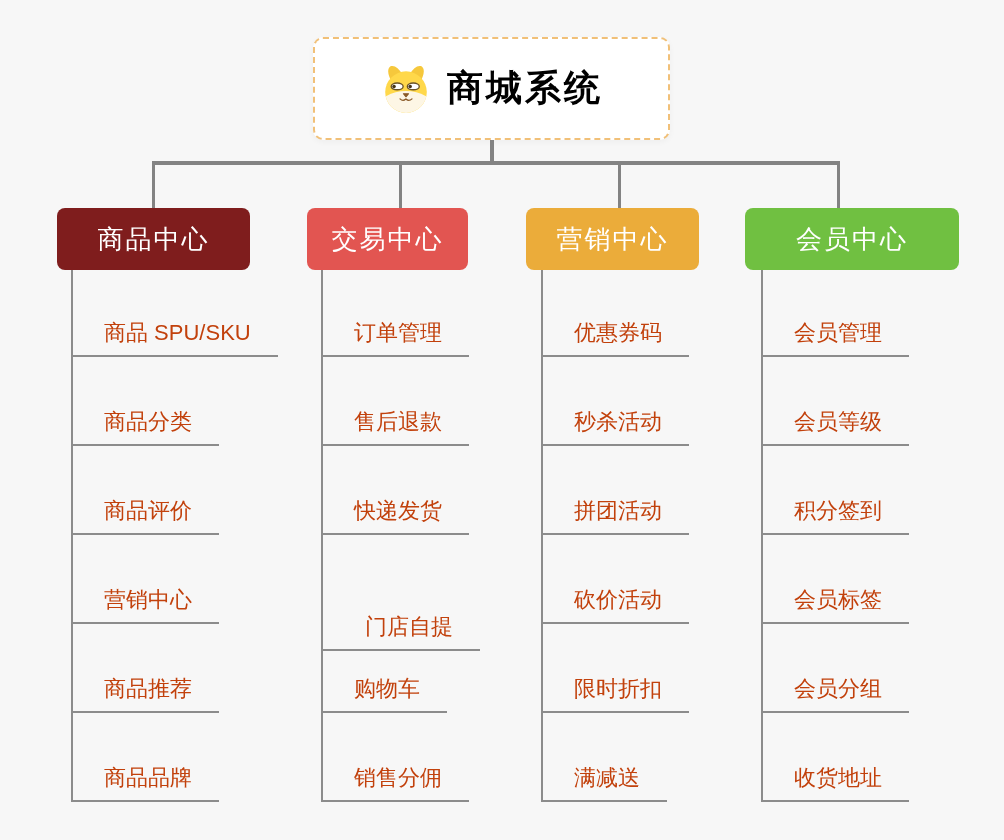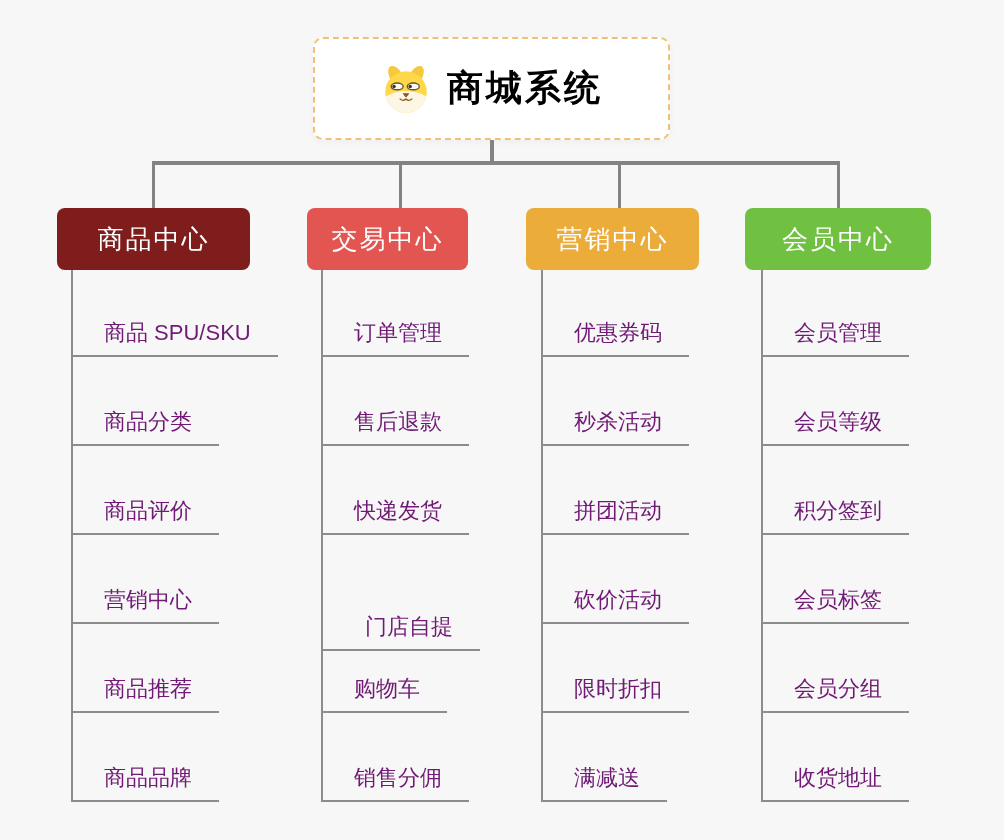--- a/index.html
+++ b/index.html
@@ -54,21 +54,21 @@
   
   .branch-line{
     position:absolute;top:270px;width:2px;height:532px;
     background:#8c8c8c;
   }
   
   .child-item{
     position:absolute;
     font-size:22px;
     line-height:26px;
-    color:#701a75;
+    color:#c2410c;
     padding:0 27px 9px 33px;
     border-bottom:2px solid #8c8c8c;
     white-space:nowrap;
     cursor:pointer;
   }
 </style>
 </head>
 <body>
 
 <div class="stage">
@@ -129,21 +129,21 @@
       <div class="branch-box" style="left: 526px; width: 173px; background: rgb(235, 172, 58);">
         <span class="branch-label">营销中心</span>
       </div>
       <div class="branch-line" style="left: 541px;"></div>
       <div class="child-item" style="left: 541px; top: 320px;">优惠券码</div>
       <div class="child-item" style="left: 541px; top: 409px;">秒杀活动</div>
       <div class="child-item" style="left: 541px; top: 498px;">拼团活动</div>
       <div class="child-item" style="left: 541px; top: 587px;">砍价活动</div>
       <div class="child-item" style="left: 541px; top: 676px;">限时折扣</div>
       <div class="child-item" style="left: 541px; top: 765px;">满减送</div>
-      <div class="branch-box" style="left: 745px; width: 186px; background: rgb(112, 192, 65);">
+      <div class="branch-box" style="left: 745px; width: 214px; background: rgb(112, 192, 65);">
         <span class="branch-label">会员中心</span>
       </div>
       <div class="branch-line" style="left: 761px;"></div>
       <div class="child-item" style="left: 761px; top: 320px;">会员管理</div>
       <div class="child-item" style="left: 761px; top: 409px;">会员等级</div>
       <div class="child-item" style="left: 761px; top: 498px;">积分签到</div>
       <div class="child-item" style="left: 761px; top: 587px;">会员标签</div>
       <div class="child-item" style="left: 761px; top: 676px;">会员分组</div>
       <div class="child-item" style="left: 761px; top: 765px;">收货地址</div>
     </div>

